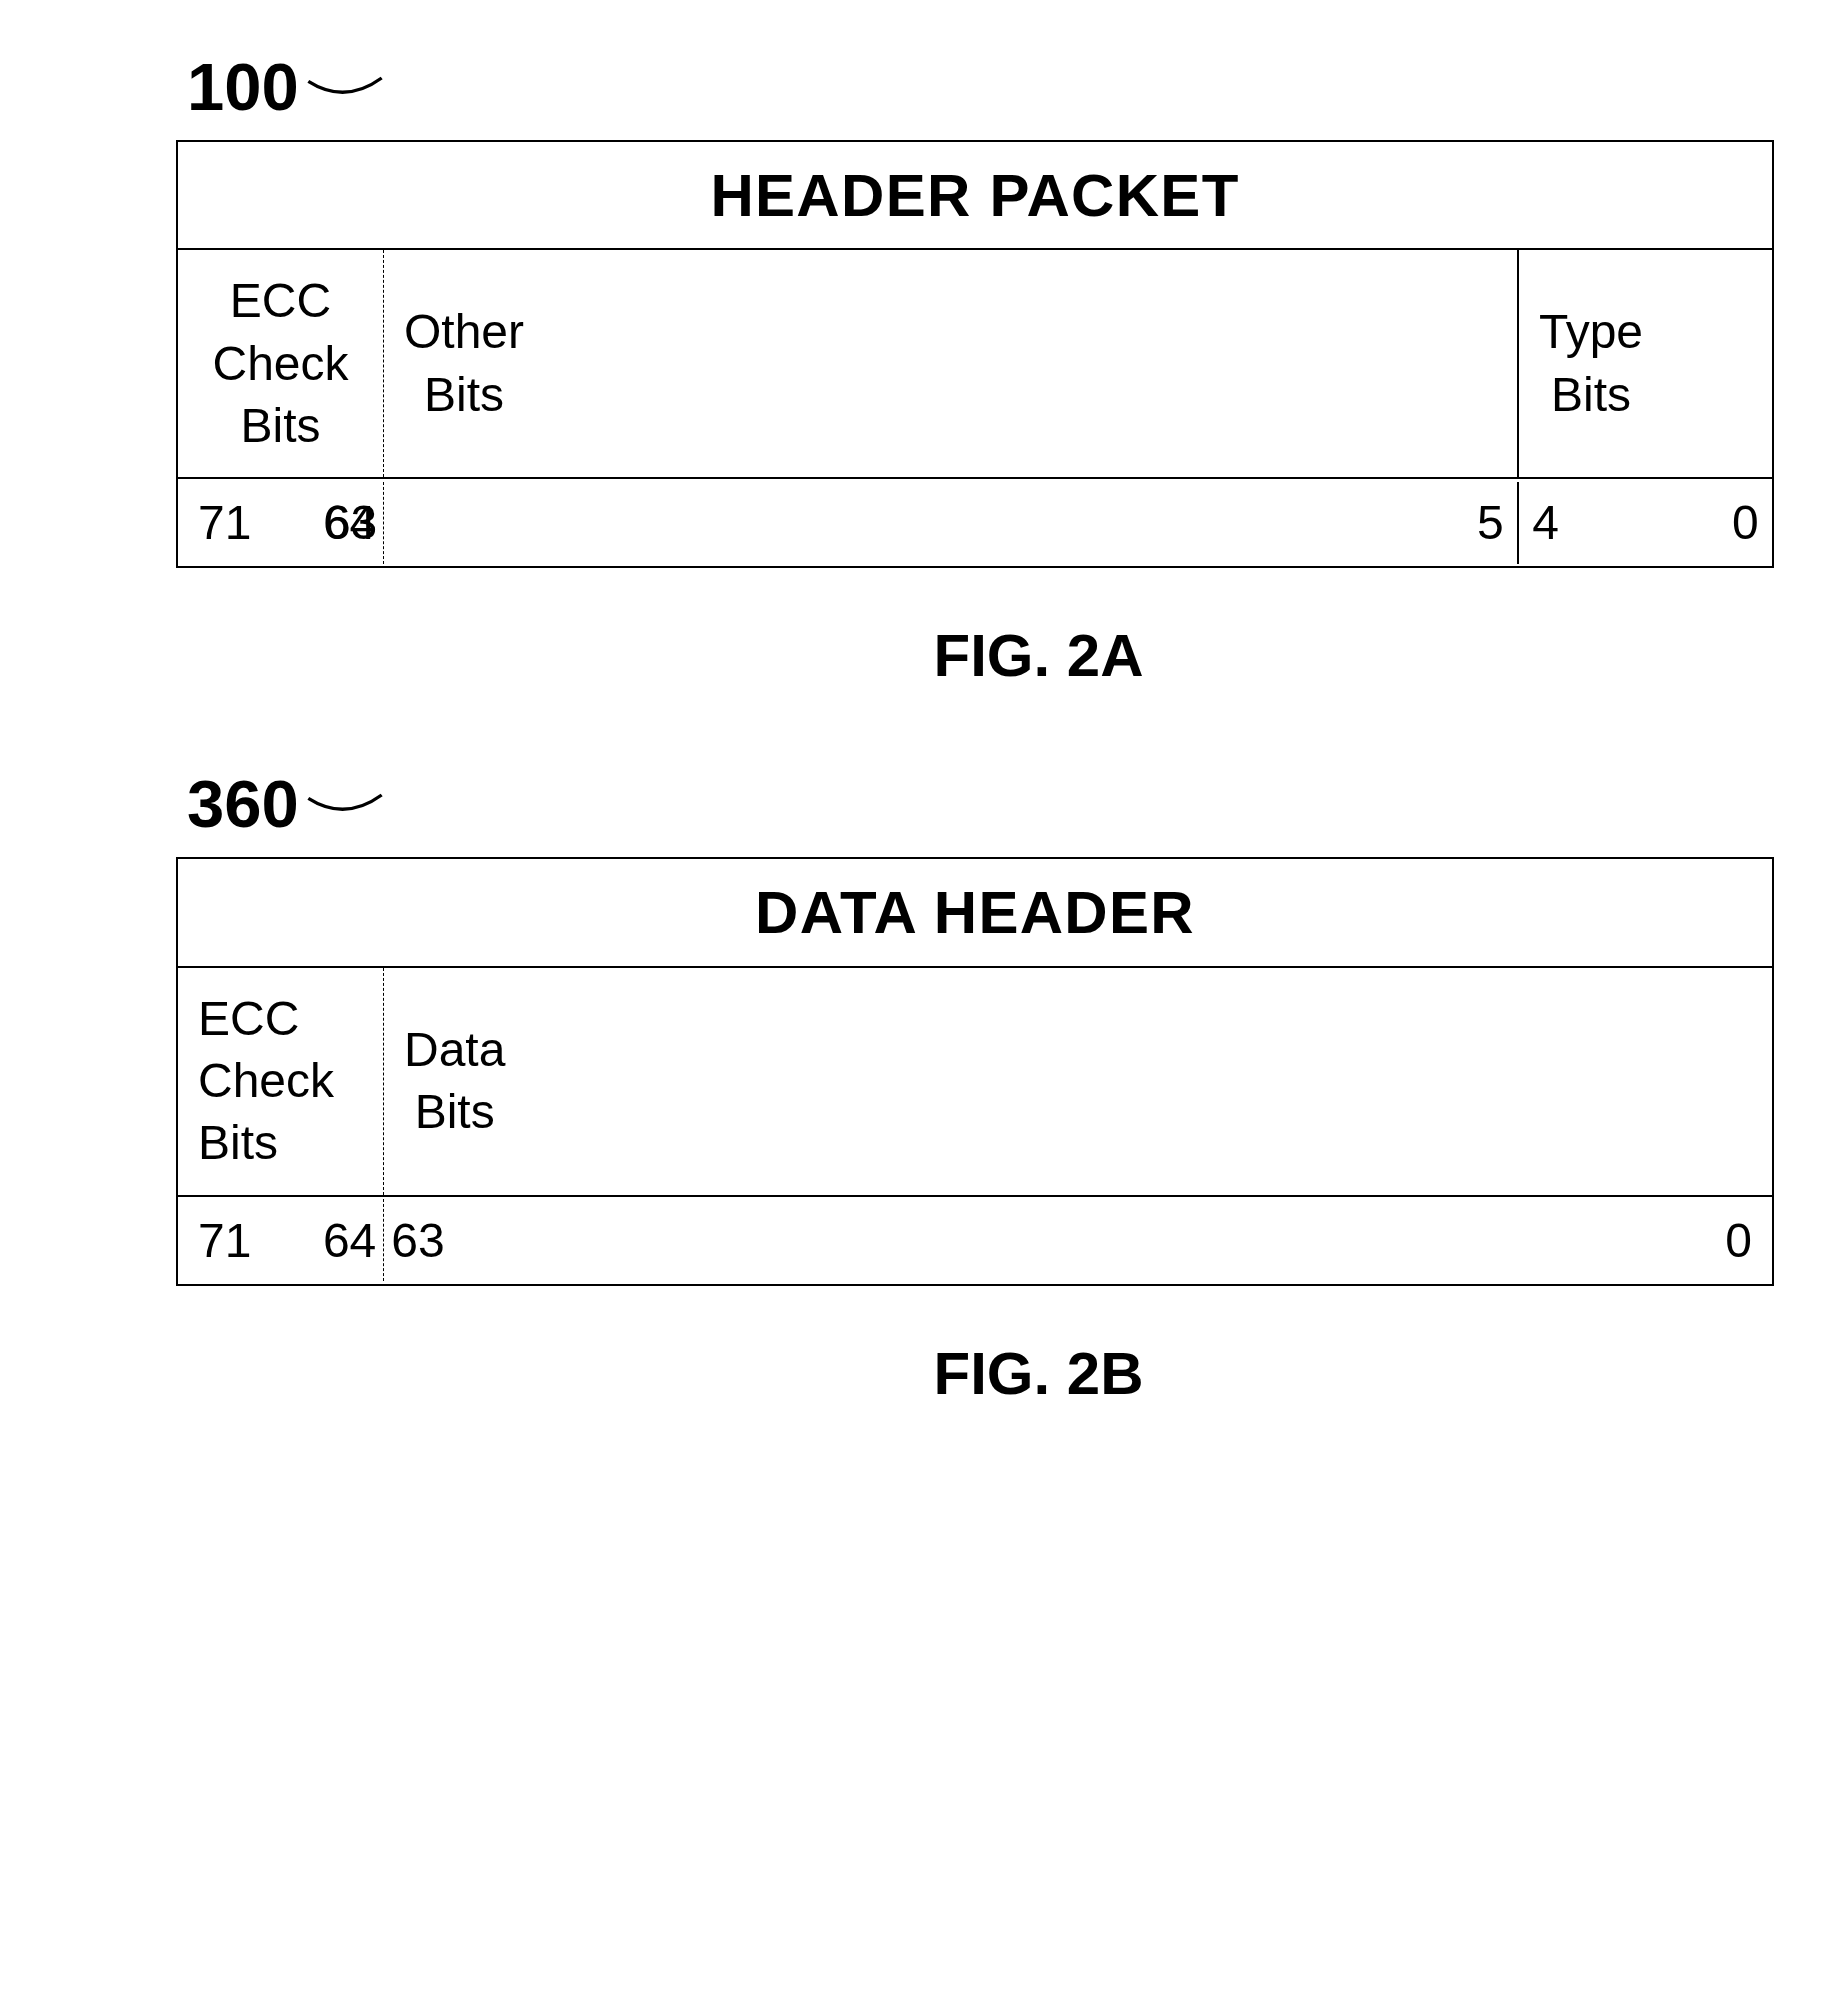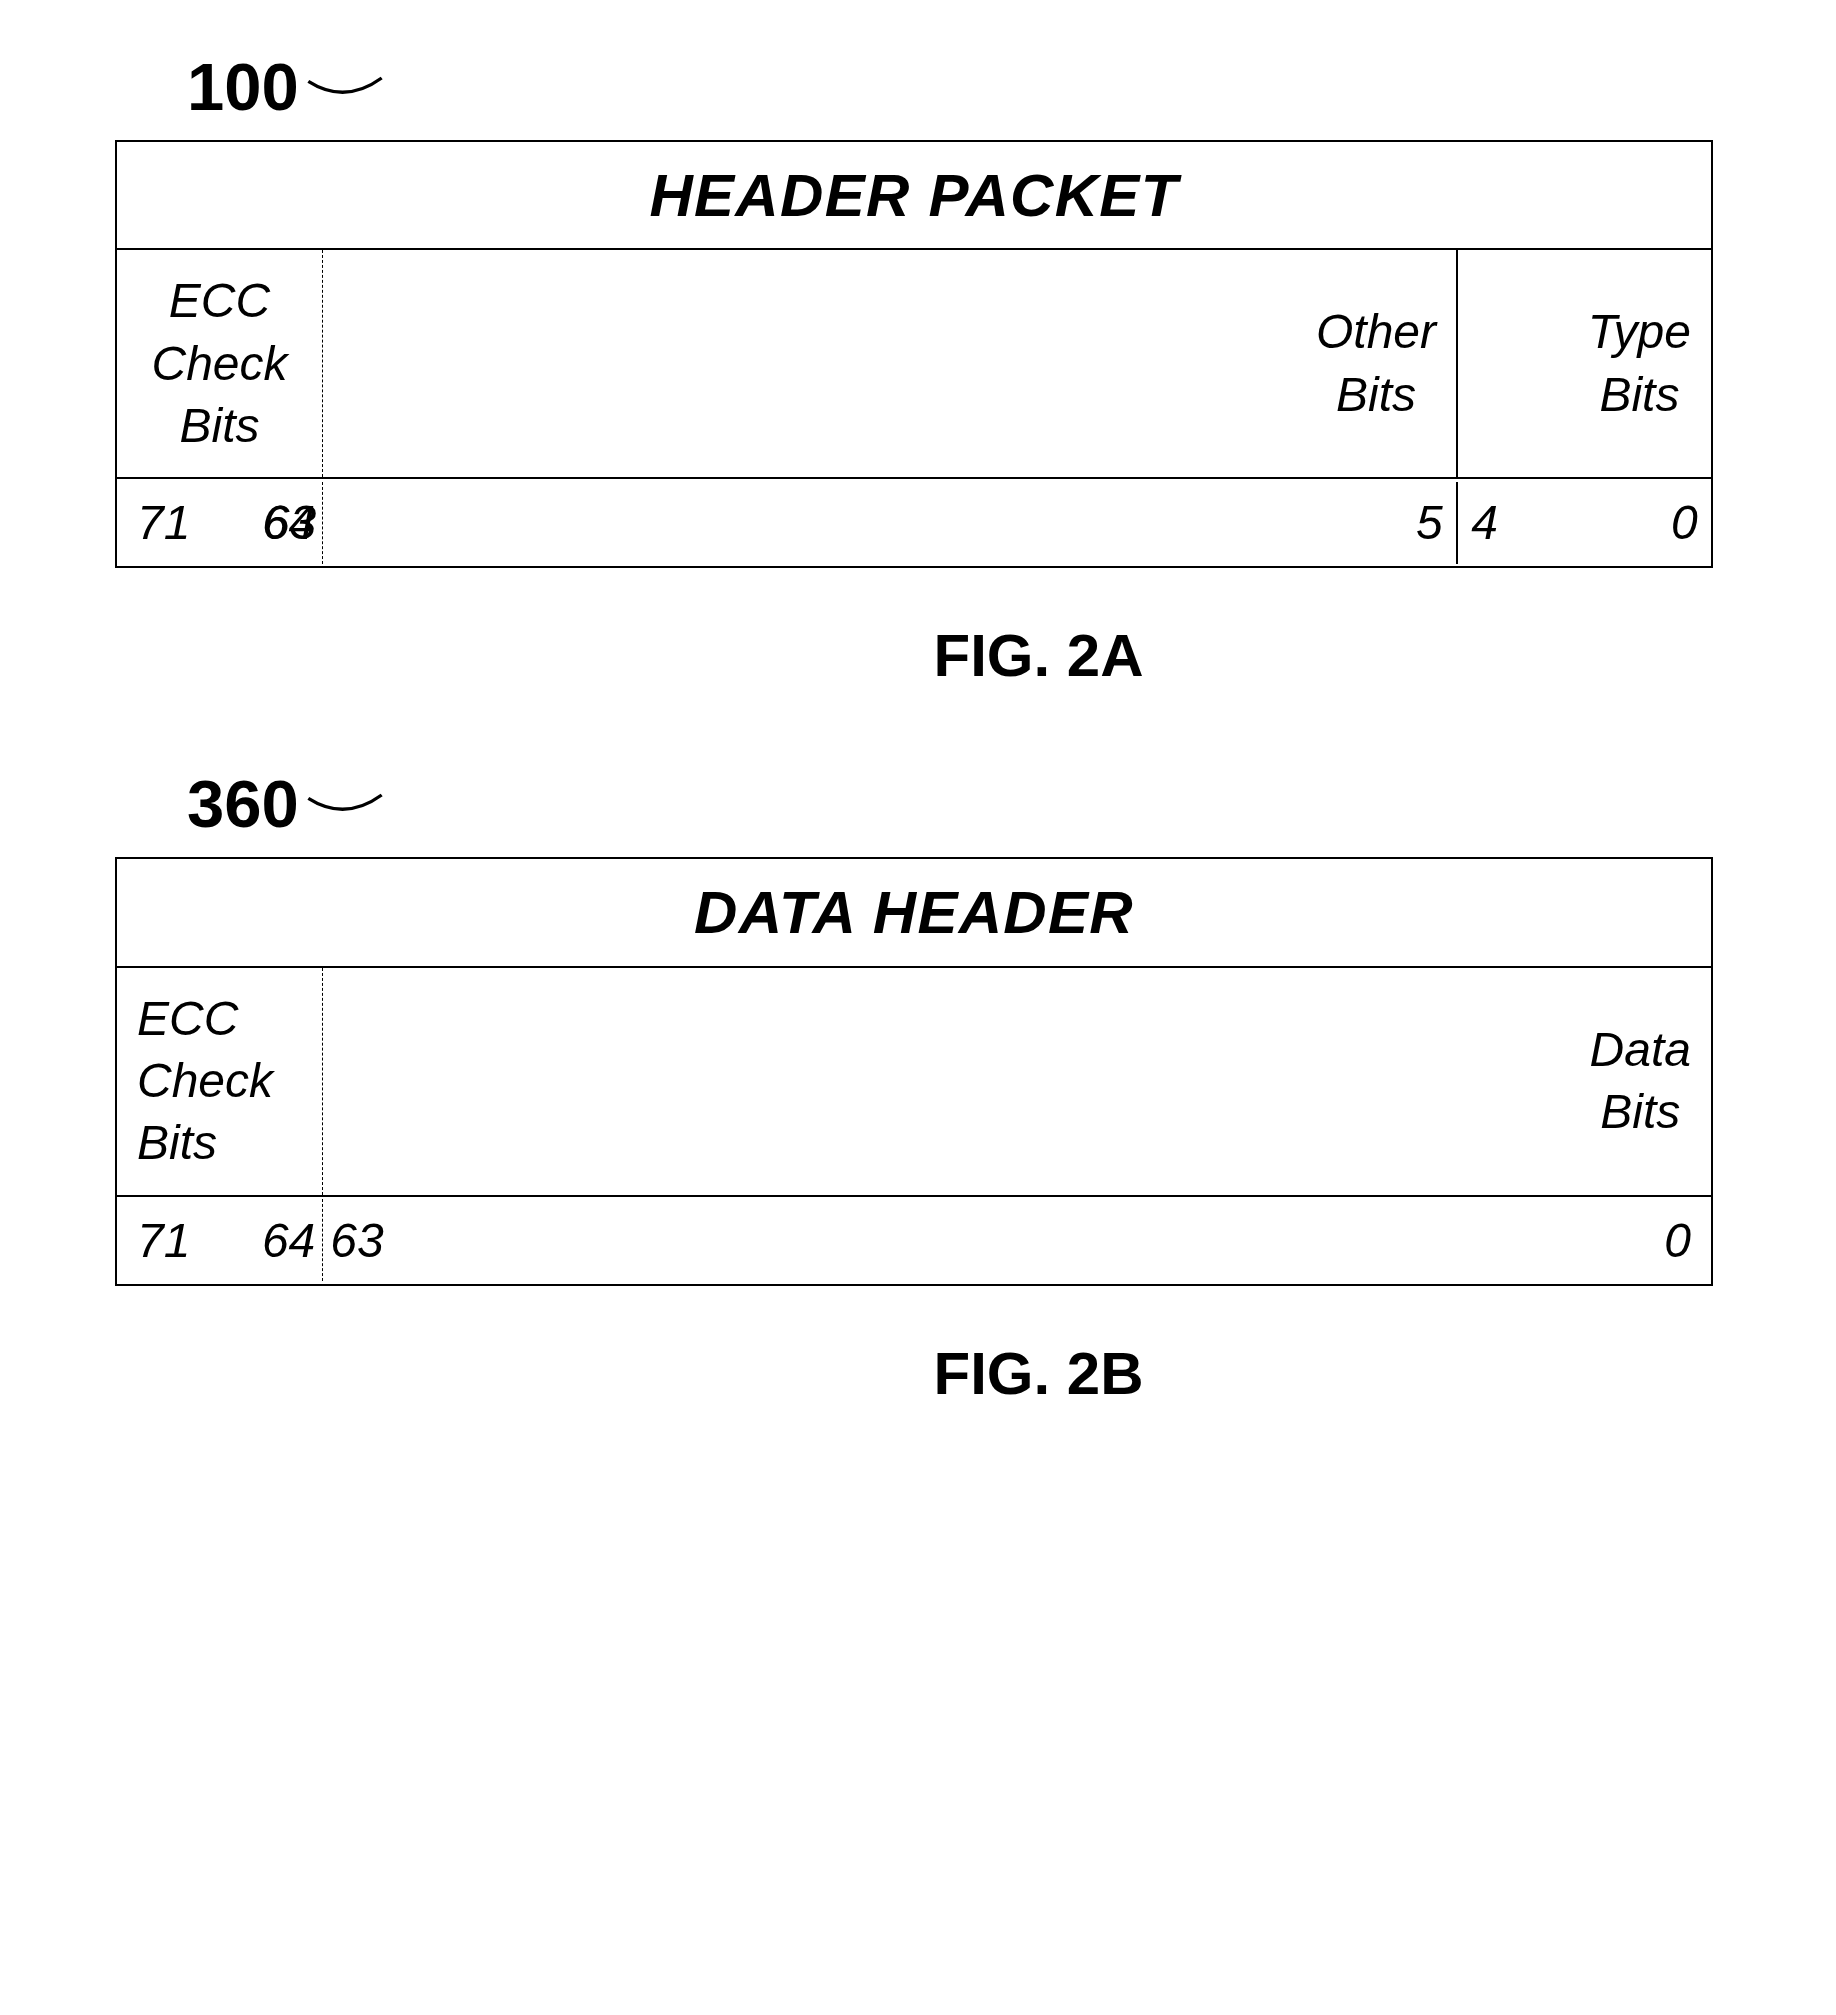--- a/index.html
+++ b/index.html
@@ -46,22 +46,21 @@
 
     .ref-arrow {
       margin-left: 6.7px;
       margin-bottom: 10px;
     }
 
     
     .packet-table {
       border: 2.7px solid #000000;
       width: 1598px;
-      margin-left: 35px;
-      font-style: italic;
+      margin-left: 96px;
     }
 
     .packet-header {
       border-bottom: 2.7px solid #000000;
       text-align: center;
       padding: 18.6px 13.3px;
       font-size: 60px;
       font-weight: bold;
       letter-spacing: 1.3px;
     }
@@ -69,21 +68,21 @@
     .packet-fields-row {
       display: flex;
       border-bottom: 2.7px solid #000000;
       min-height: 146px;
     }
 
     .field-cell {
       padding: 20px 20px;
       display: flex;
       flex-direction: column;
-      align-items: flex-end;
+      align-items: flex-start;
       justify-content: center;
       font-size: 48px;
       text-align: center;
       line-height: 1.3;
     }
 
     .field-cell.ecc-check {
       width: 206px;
       min-width: 206px;
       border-right: 1.3px dashed #000000;

